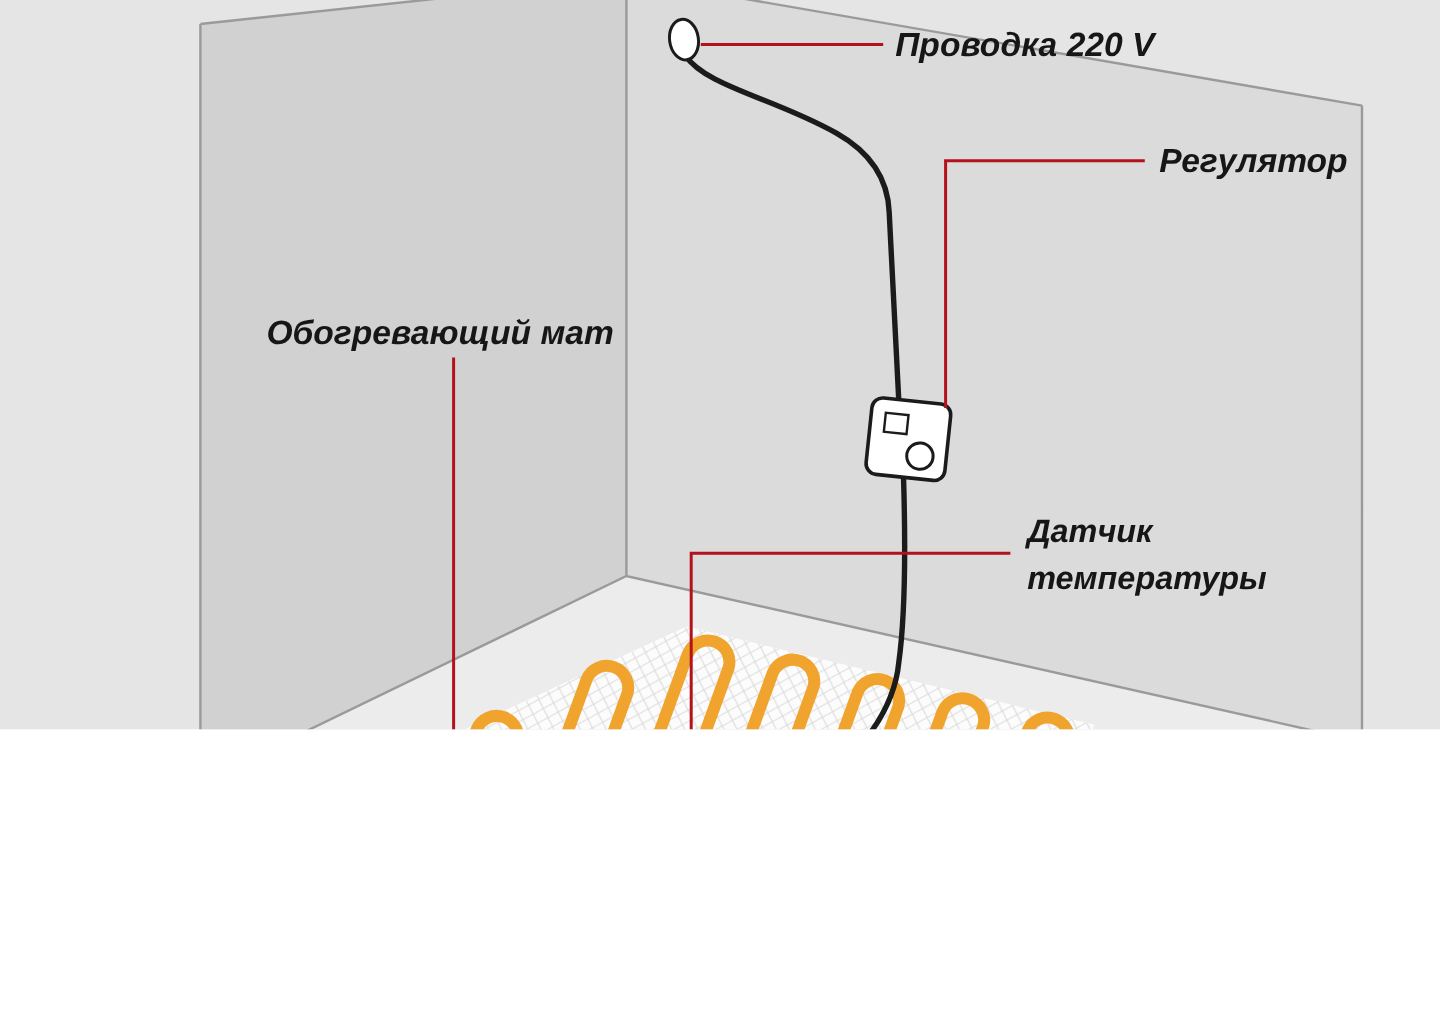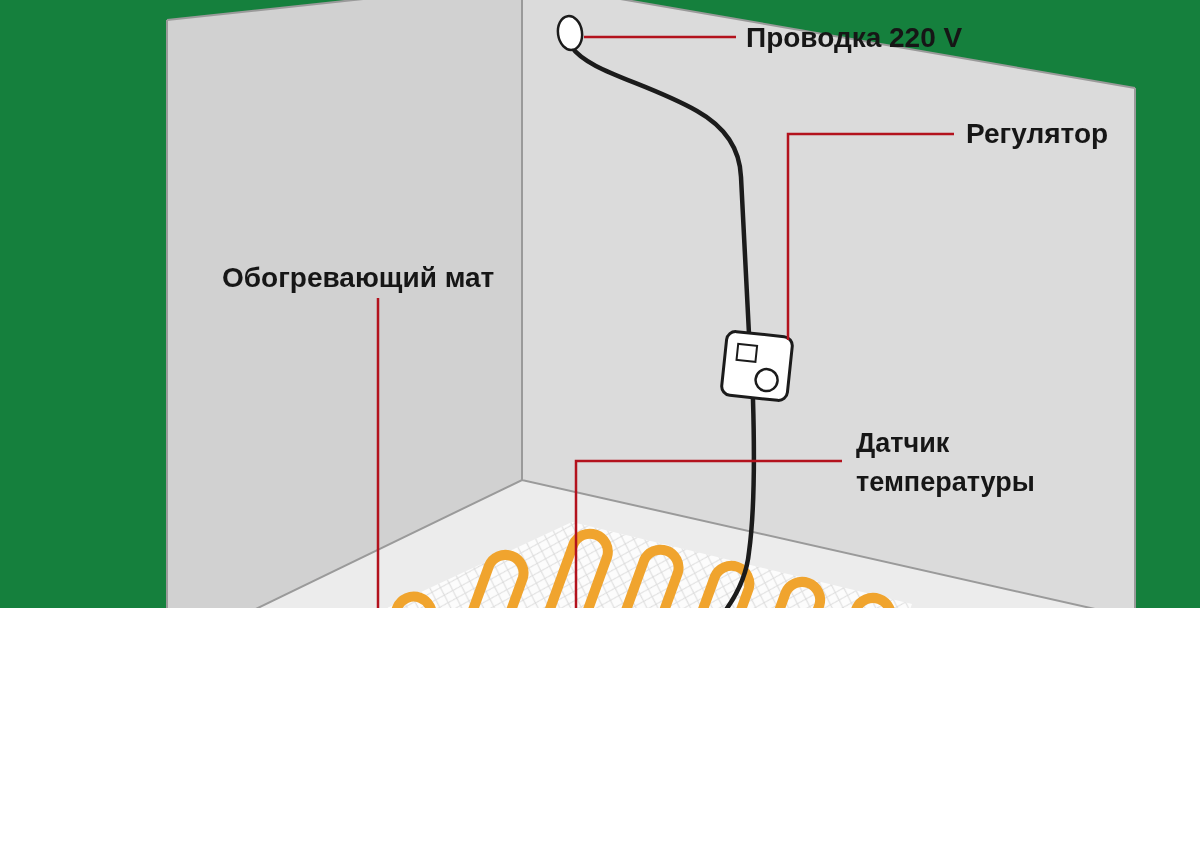--- a/index.html
+++ b/index.html
@@ -1,16 +1,16 @@
 <!DOCTYPE html>
 <html><head>
 <meta charset="utf-8">
 <style>
   html,body{margin:0;padding:0;background:#ffffff;}
-  .stage{width:1200px;height:608px;position:relative;background:#15803d;overflow:hidden;}
+  .stage{width:1200px;height:608px;position:relative;background:#e5e5e5;overflow:hidden;font-style:italic;}
   svg{display:block;}
   text{
     font-family:"Liberation Sans", sans-serif;
     font-weight:bold;
     font-size:28px;
     fill:#161616;
   }
   .sensor-label{font-size:27px;}
 </style>
 </head>

